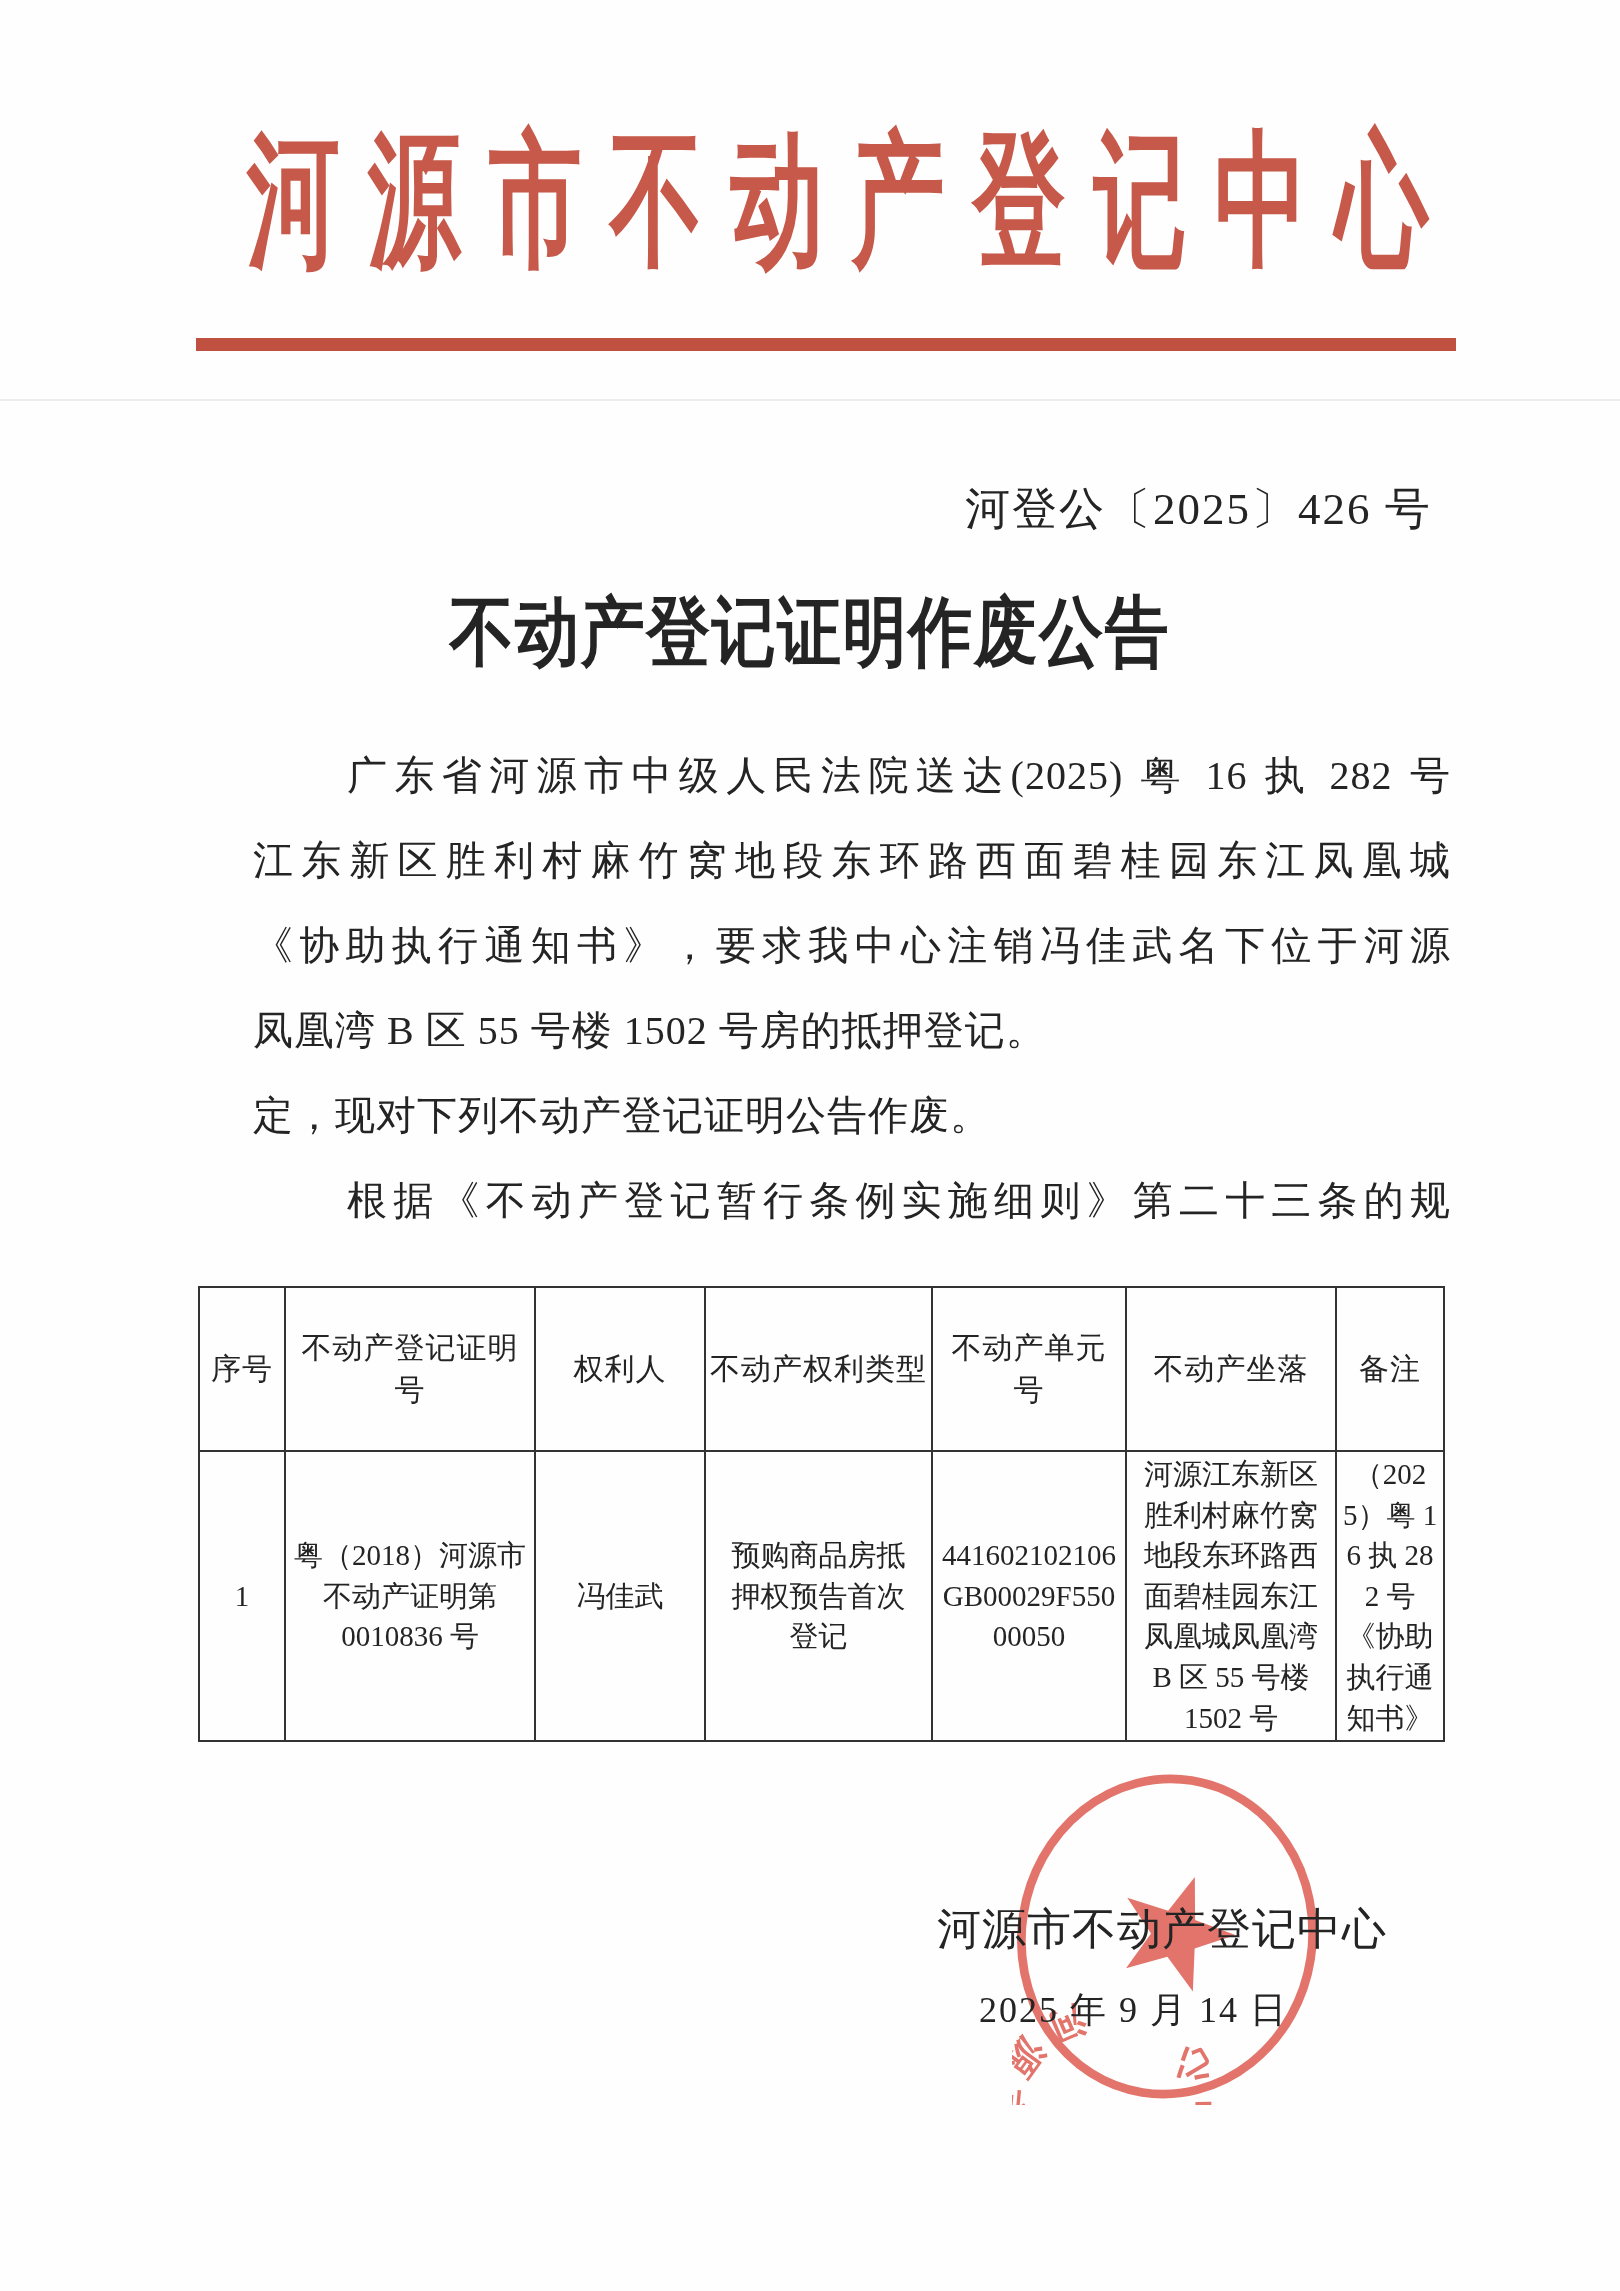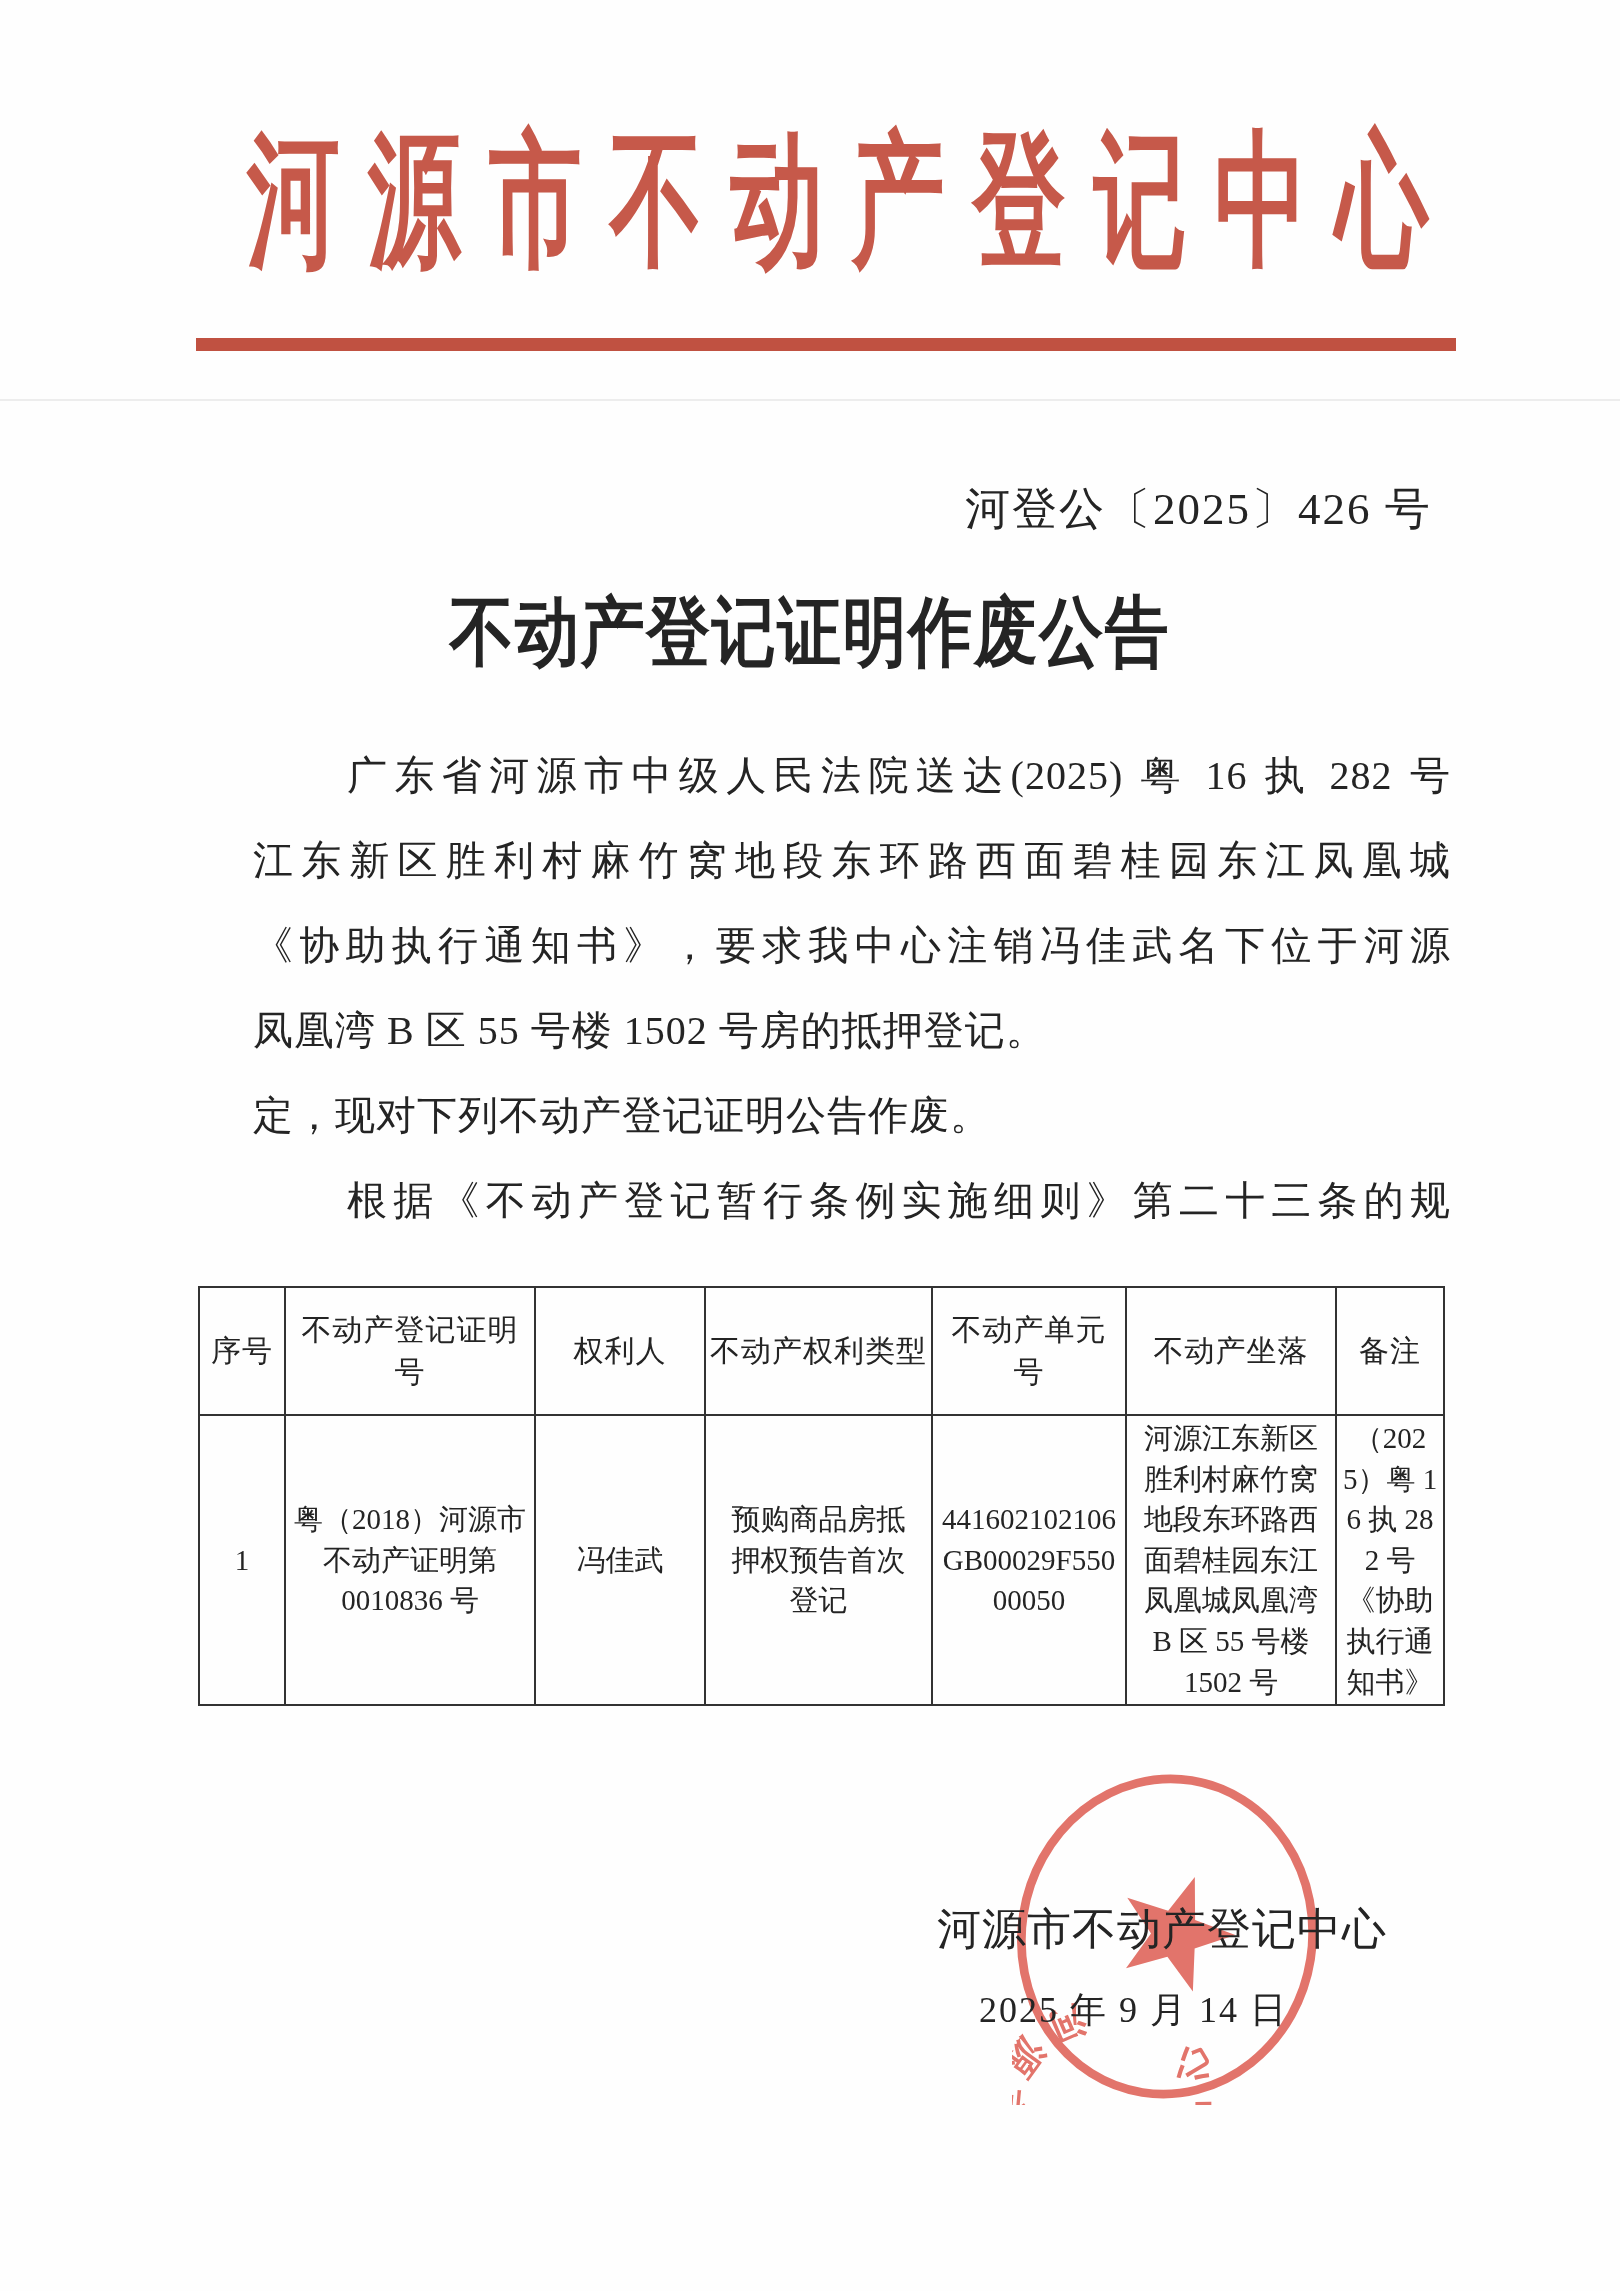--- a/index.html
+++ b/index.html
@@ -36,21 +36,21 @@
   
   .doc-table {
     position:absolute; left:198px; top:1286px; border-collapse:collapse; table-layout:fixed;
     font-size:29px; border:2.9px solid #333;
   }
   .doc-table th, .doc-table td {
     border:2.5px solid #333; text-align:center; vertical-align:middle;
     font-weight:normal; line-height:1.4; padding:2px 3.9px;
   }
   .doc-table th { font-size:30px; letter-spacing:1px; }
-  .doc-table thead tr { height:128px; }
+  .doc-table thead tr { height:164px; }
   .doc-table tbody tr { height:286px; }
   td.break-all { word-break:break-all; }
   td.tight { padding:2px 12px; }
   td.loc { padding:2px 3.9px; }
   
   .sig-org  { position:absolute; left:937px; top:1900px; font-size:44px; letter-spacing:1px; z-index:2; white-space:nowrap; }
   .sig-date { position:absolute; left:979px; top:1986px; font-size:36px; letter-spacing:2px; z-index:2; white-space:nowrap; }
   
   .seal {
     position:absolute; left:1012px; top:1768px; width:310px; height:337px;

